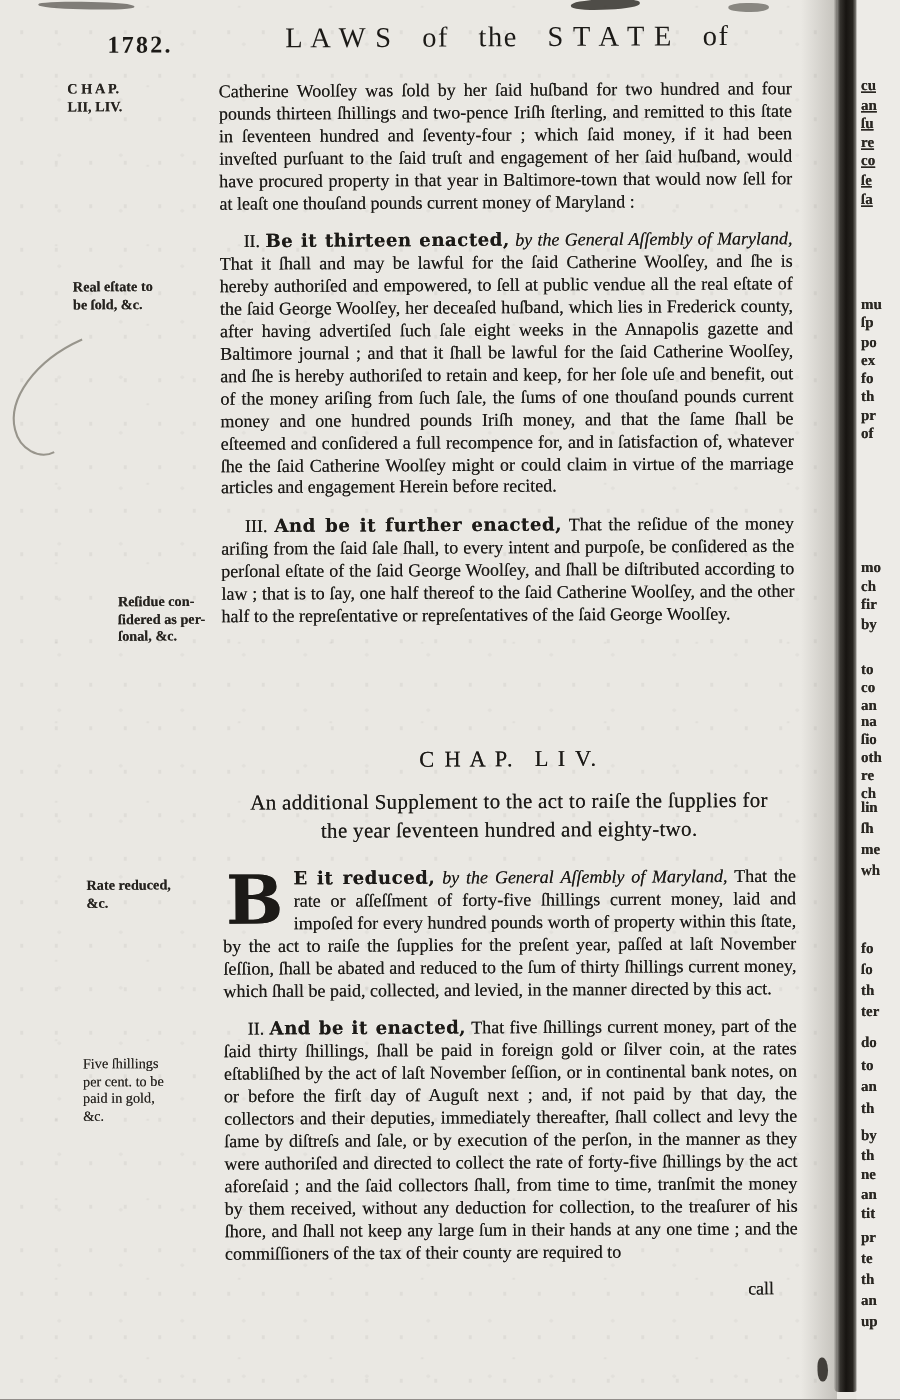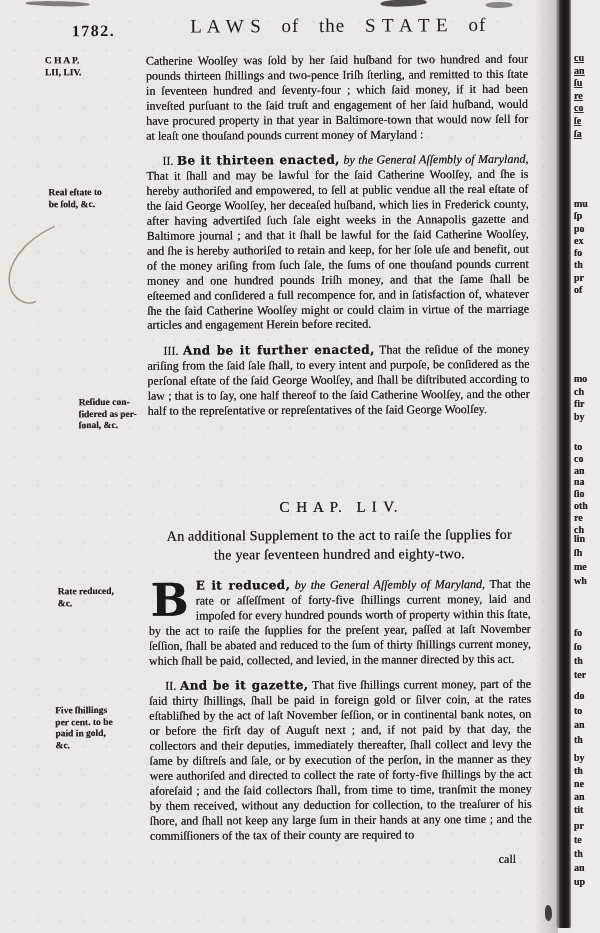--- a/index.html
+++ b/index.html
@@ -36,21 +36,21 @@
   
   .mnote {
     position: absolute; white-space: pre-line;
     font-size: 9.5px; line-height: 11.5px; color: #26231f;
     text-shadow: 0 0 0.3px rgba(38,35,31,0.7);
   }
   .mn-chap { top: 54px; left: 47px; font-weight: 700; }
   .mn-real { top: 186px; left: 50px; font-weight: 600; }
   .mn-residue { top: 396px; left: 47px; font-weight: 600; margin-left: 32px; }
   .mn-rate { top: 585px; left: 57px; font-weight: 600; }
-  .mn-five { top: 704px; left: 54px; font-weight: 700; }
+  .mn-five { top: 704px; left: 54px; font-weight: 400; }
 
   
   .col {
     position: absolute; left: 148px; width: 382px;
     font-size: 12px; line-height: 14.9px; text-align: justify;
     text-shadow: 0 0 0.35px rgba(28,26,23,0.8);
   }
   .colA { top: 53px; }
   .colB { top: 500px; }
   .colC { top: 578px; }
@@ -170,21 +170,21 @@
 
     <div class="col colC">
       <p>
         <span class="dropcap">B</span>
         <span class="bl">E it reduced,</span>
         <span class="it">by the General Aſſembly of Maryland,</span>
         <span>That the rate or aſſeſſment of forty-five ſhillings current money, laid and impoſed for every hundred pounds worth of property within this ſtate, by the act to raiſe the ſupplies for the preſent year, paſſed at laſt November ſeſſion, ſhall be abated and reduced to the ſum of thirty ſhillings current money, which ſhall be paid, collected, and levied, in the manner directed by this act.</span>
       </p>
       <p class="ind">
         <span>II.</span>
-        <span class="bl">And be it gazette,</span>
+        <span class="bl">And be it enacted,</span>
         <span>That five ſhillings current money, part of the ſaid thirty ſhillings, ſhall be paid in foreign gold or ſilver coin, at the rates eſtabliſhed by the act of laſt November ſeſſion, or in continental bank notes, on or before the firſt day of Auguſt next ; and, if not paid by that day, the collectors and their deputies, immediately thereafter, ſhall collect and levy the ſame by diſtreſs and ſale, or by execution of the perſon, in the manner as they were authoriſed and directed to collect the rate of forty-five ſhillings by the act aforeſaid ; and the ſaid collectors ſhall, from time to time, tranſmit the money by them received, without any deduction for collection, to the treaſurer of his ſhore, and ſhall not keep any large ſum in their hands at any one time ; and the commiſſioners of the tax of their county are required to</span>
       </p>
       <p class="catchword">call</p>
     </div>
 
     <svg class="pen-mark" width="62" height="100" viewBox="0 0 62 100">
       <path d="M54,10 C22,24 4,50 9,70 C12,83 25,90 35,85" stroke="#8a867c" stroke-width="1.4" fill="none" opacity="0.85"></path>
     </svg>
 
     <div class="smudge sm1"></div>

